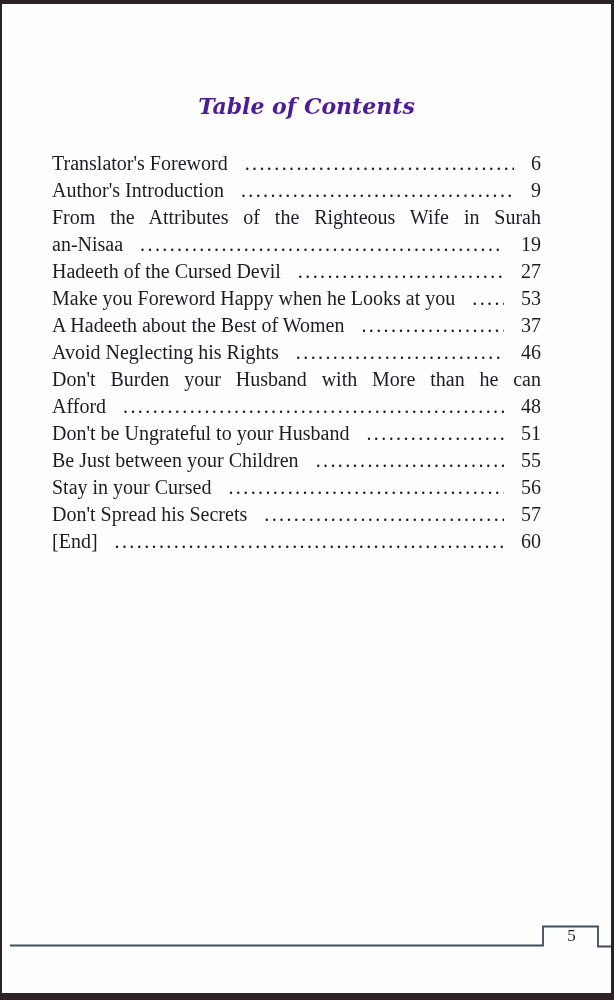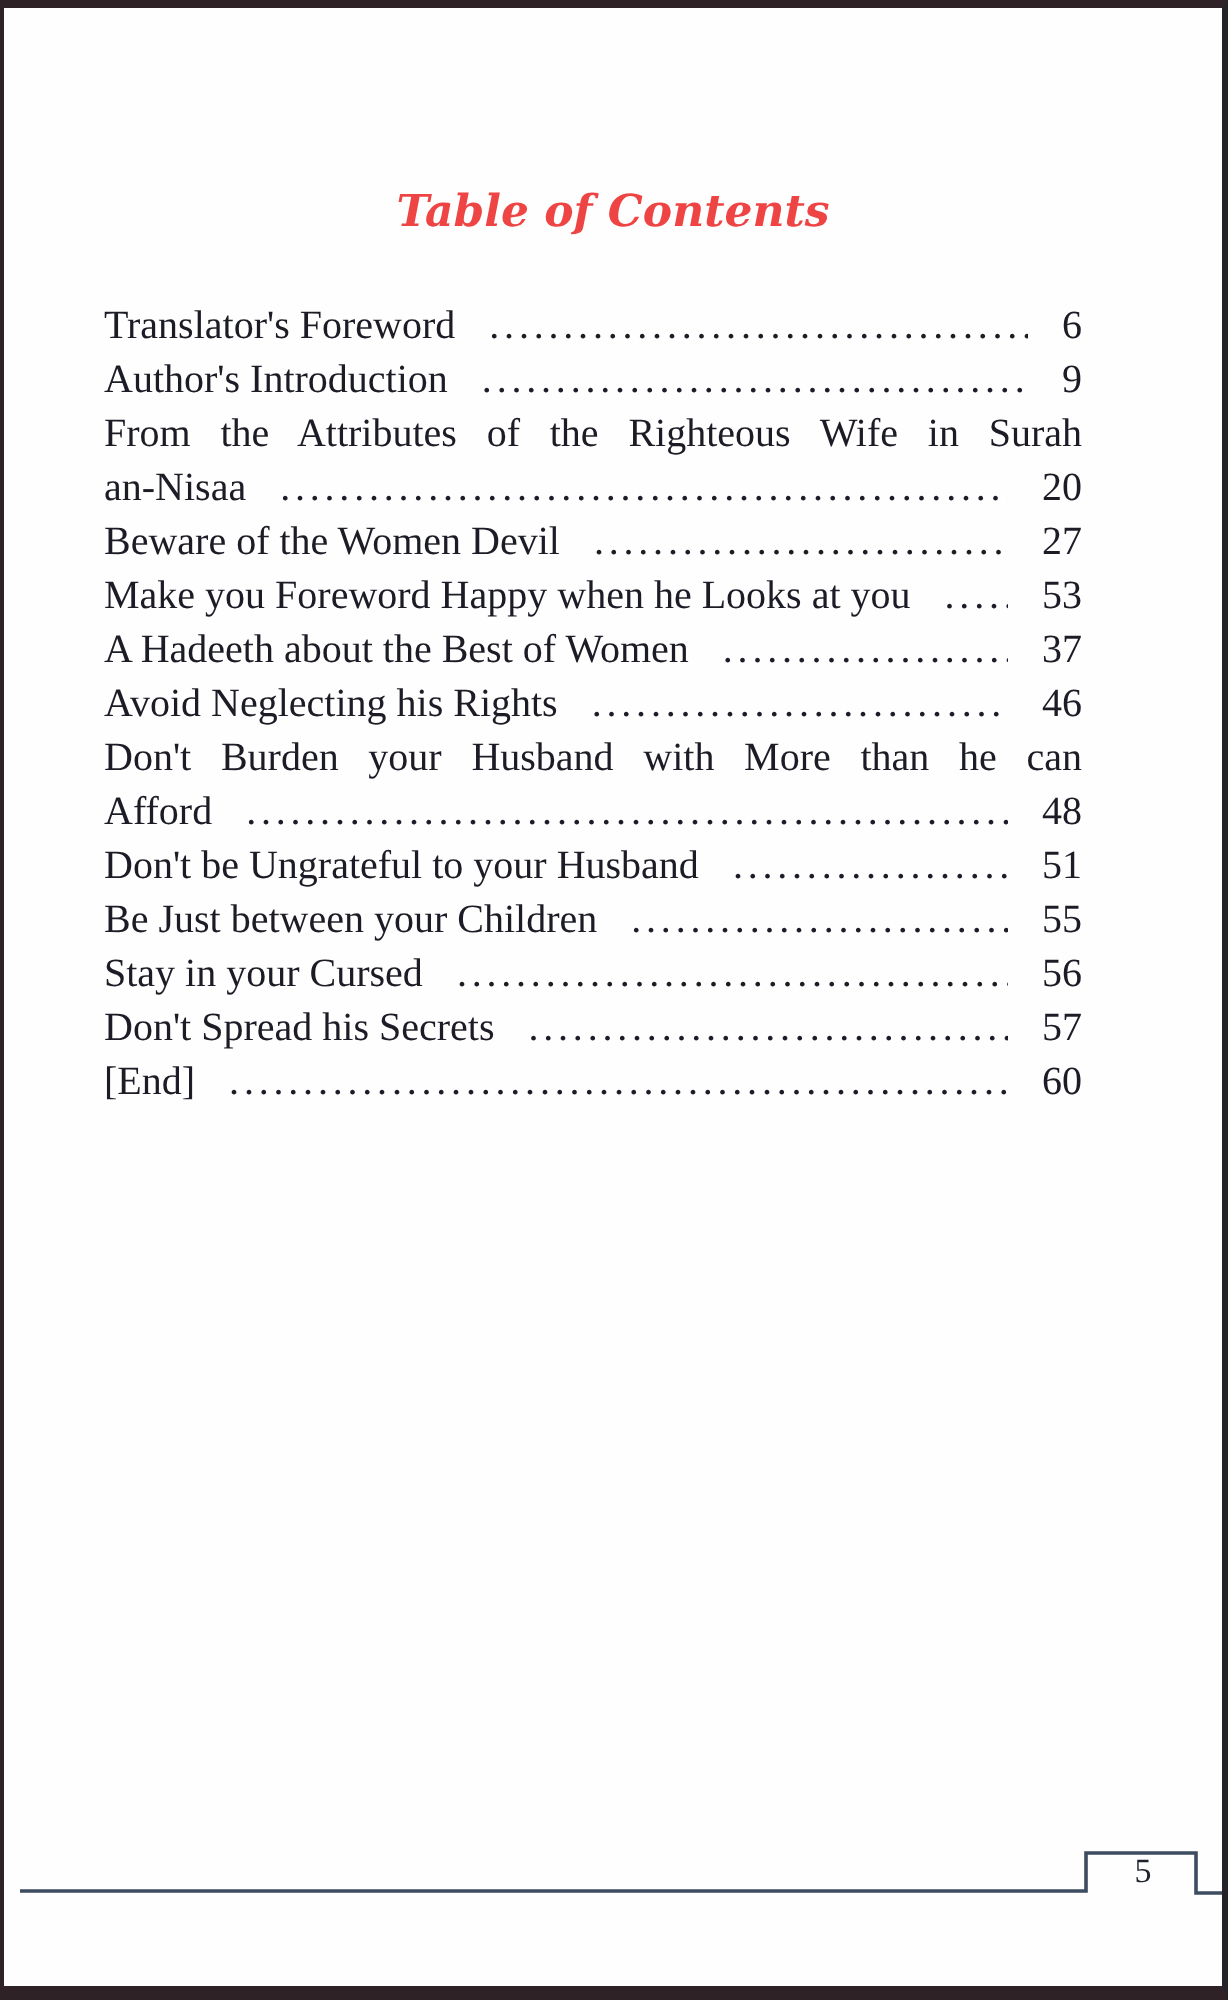--- a/index.html
+++ b/index.html
@@ -18,21 +18,21 @@
   }
 
   .page-title {
     margin-top:87px;
     text-align:center;
     font-family:"DejaVu Serif","Liberation Serif",serif;
     font-style:italic;
     font-weight:bold;
     font-size:22px;
     line-height:30px;
-    color:#ef4444;
+    color:#4c1d95;
     letter-spacing:0px;
   }
 
   .toc {
     margin-top:29px;
     padding-left:50px;
     padding-right:70px;
     color:#1c1c26;
     font-size:20px;
     line-height:27px;
@@ -99,24 +99,24 @@
       </div>
       <div class="toc-row">
         <span class="toc-title">Author's Introduction</span>
         <span class="leader"></span>
         <span class="pagenum">9</span>
       </div>
       <div class="toc-row justified"><span class="toc-title">From the Attributes of the Righteous Wife in Surah</span></div>
       <div class="toc-row">
         <span class="toc-title">an-Nisaa</span>
         <span class="leader"></span>
-        <span class="pagenum">20</span>
+        <span class="pagenum">19</span>
       </div>
       <div class="toc-row">
-        <span class="toc-title">Beware of the Women Devil</span>
+        <span class="toc-title">Hadeeth of the Cursed Devil</span>
         <span class="leader"></span>
         <span class="pagenum">27</span>
       </div>
       <div class="toc-row">
         <span class="toc-title">Make you Foreword Happy when he Looks at you</span>
         <span class="leader"></span>
         <span class="pagenum">53</span>
       </div>
       <div class="toc-row">
         <span class="toc-title">A Hadeeth about the Best of Women</span>

